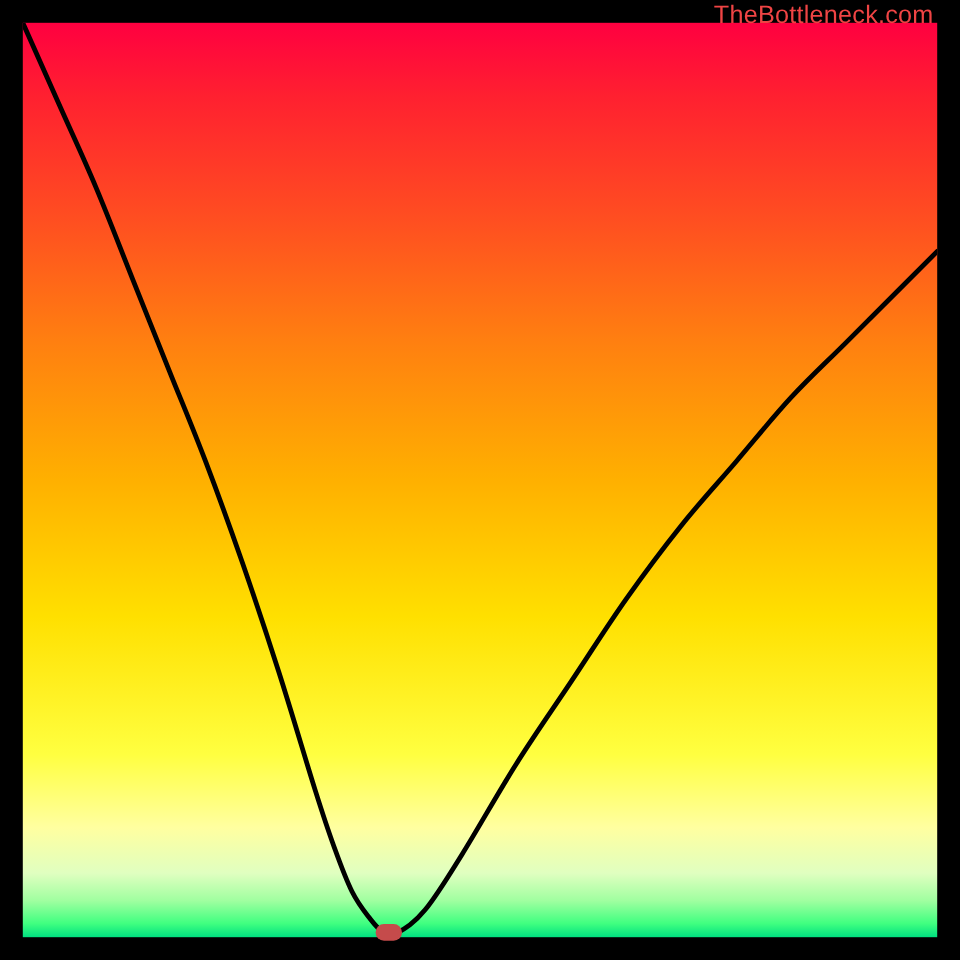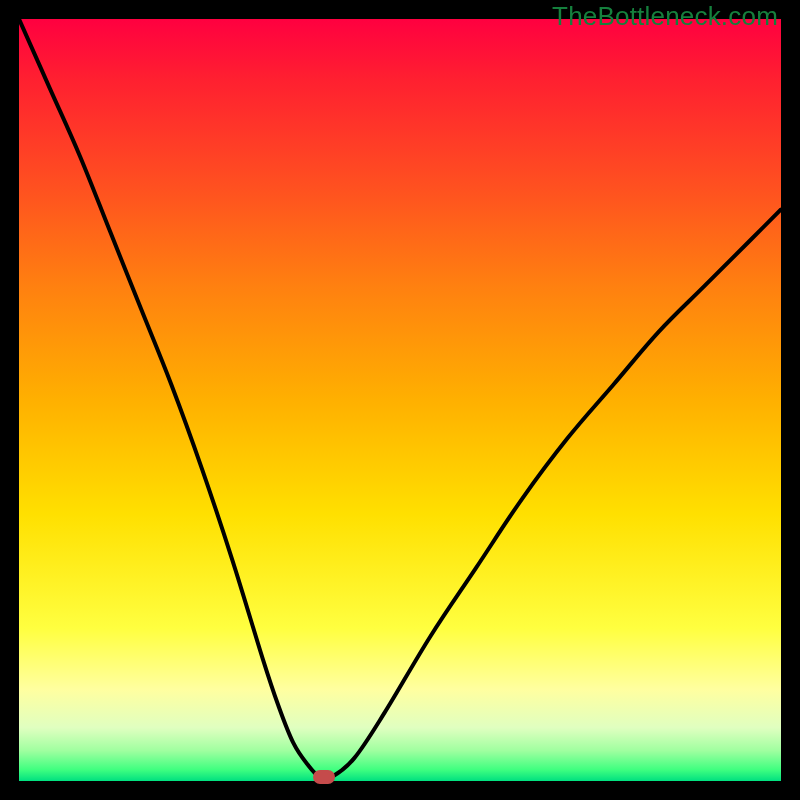--- a/index.html
+++ b/index.html
@@ -42,23 +42,23 @@
     width: 22px;
     height: 14px;
     background: #c54b4b;
     border-radius: 7px;
   }
   .watermark {
     position: absolute;
     top: 1px;
     right: 22px;
     font-family: Arial, Helvetica, sans-serif;
-    font-size: 26px;
+    font-size: 21px;
     font-weight: 400;
-    color: #15803d;
+    color: #ef4444;
     letter-spacing: 0.2px;
   }
 </style>
 </head>
 <body>
 
 <div class="frame">
   <div class="plot-area">
     <svg class="curve" viewBox="0 0 762 762" preserveAspectRatio="none">
       <path d="M 0 0 C 5.4864 12.344399999999986, 19.5072 43.89119999999991, 30.48 68.57999999999993 C 41.452799999999996 93.26879999999994, 49.9872 111.09960000000007, 60.96 137.16000000000008 C 71.9328 163.2204000000001, 80.46719999999999 185.92800000000003, 91.44 213.36 C 102.4128 240.792, 110.9472 262.128, 121.92 289.56 C 132.8928 316.992, 141.4272 336.9564, 152.4 365.76 C 163.3728 394.5636, 171.9072 418.0332, 182.88 449.58000000000004 C 193.8528 481.12680000000006, 202.3872 506.72999999999996, 213.36 541.02 C 224.33280000000002 575.31, 235.6104 614.0196000000001, 243.84 640.08 C 252.0696 666.1404, 253.59360000000004 670.7124, 259.08000000000004 685.8 C 264.56640000000004 700.8875999999999, 268.8336 712.9272, 274.32 723.9 C 279.8064 734.8728, 284.7594 740.5878, 289.56 746.76 C 294.3606 752.9322, 296.8752 756.1326, 300.99 758.19 C 305.1048 760.2474000000001, 306.2478 761.619, 312.41999999999996 758.19 C 318.59219999999993 754.7610000000001, 325.6788 750.7986, 335.28000000000003 739.14 C 344.88120000000004 727.4814, 352.044 715.3656, 365.76 693.42 C 379.476 671.4744, 395.0208 643.2804, 411.48 617.22 C 427.9392 591.1596000000001, 440.7408 573.3288, 457.2 548.64 C 473.6592 523.9512, 486.4608 503.3772, 502.92 480.06 C 519.3792 456.7428, 532.1808 439.674, 548.64 419.09999999999997 C 565.0992 398.52599999999995, 577.9008 384.9624, 594.36 365.76 C 610.8192 346.5576, 623.6207999999999 330.2508, 640.0799999999999 312.42 C 656.5391999999999 294.5892, 669.3408000000001 283.1592, 685.8000000000001 266.7 C 702.2592000000001 250.24079999999998, 717.804 234.69600000000003, 731.52 220.98000000000002 C 745.236 207.264, 756.5136 195.9864, 762 190.5" fill="none" stroke="#000" stroke-width="4" stroke-linecap="round"></path>

